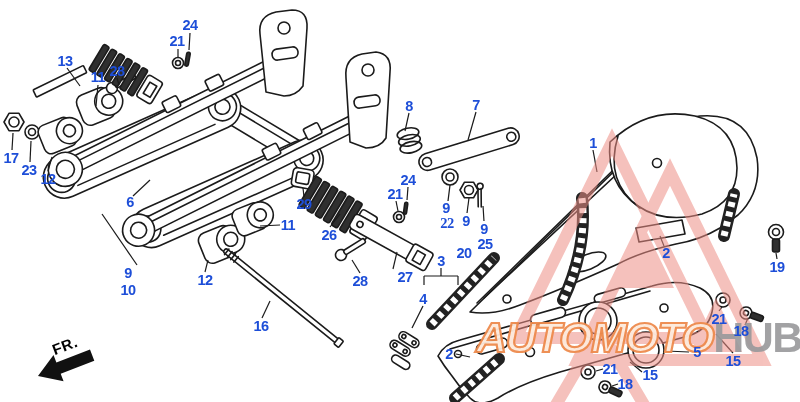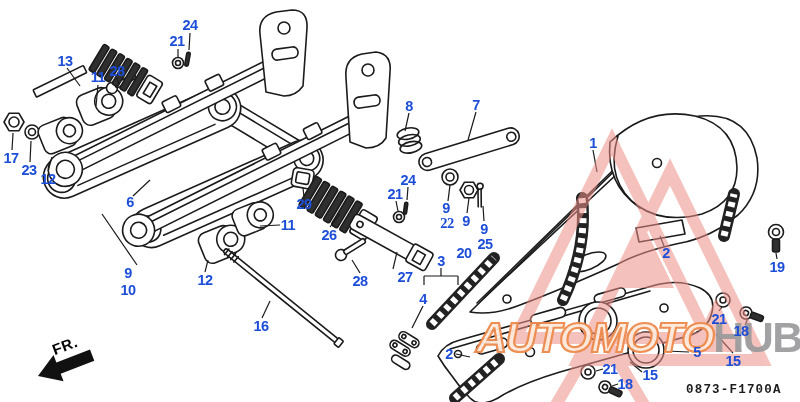--- a/index.html
+++ b/index.html
@@ -392,14 +392,13 @@
       <span class="part-label" style="left: 741px; top: 331px;">18</span>
       <span class="part-label" style="left: 733px; top: 361px;">15</span>
       <span class="part-label" style="left: 697px; top: 352px;">5</span>
       <span class="part-label" style="left: 610px; top: 369px;">21</span>
       <span class="part-label" style="left: 625px; top: 384px;">18</span>
       <span class="part-label" style="left: 650px; top: 375px;">15</span>
     </div>
 
   <span class="fr-label">FR.</span>
 
-  <span class="diagram-code">0873-F1700A</span>
 </div>
 
 </body></html>

